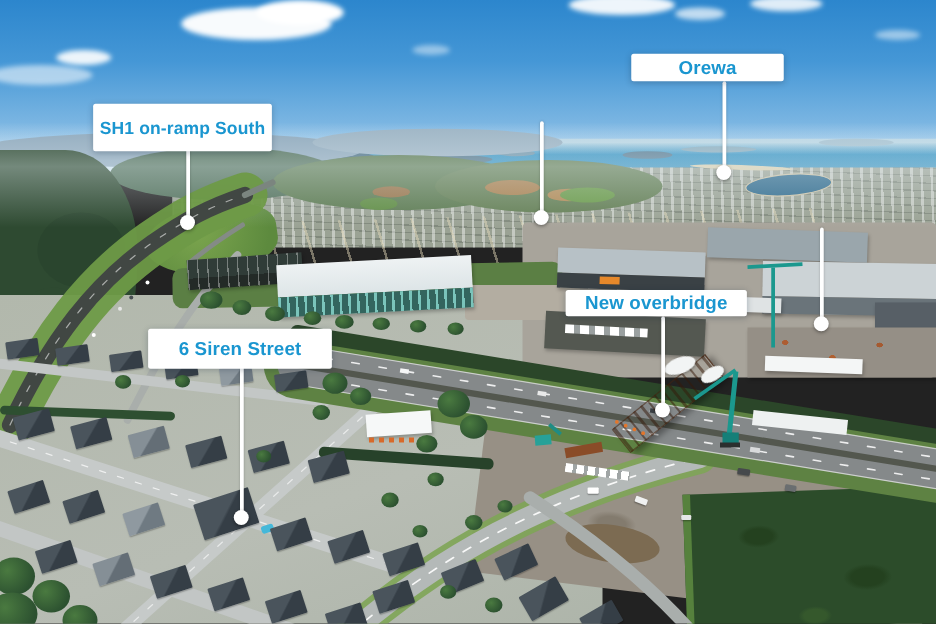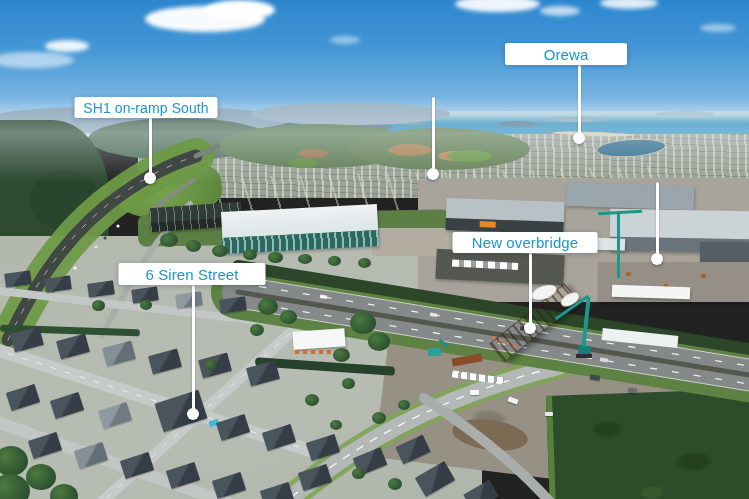--- a/index.html
+++ b/index.html
@@ -49,21 +49,21 @@
   
   .bridge{left:497px;top:341px;width:94px;height:22px;transform-origin:0 50%;transform:rotate(-39deg);
     background:linear-gradient(90deg,#8a93a0 0 36%,var(--bridge-rust,#8a4c28) 36%);
     background-image:repeating-linear-gradient(90deg,rgba(52,24,8,.5) 0 2px,rgba(0,0,0,0) 2px 7px);
     border:1px solid rgba(70,35,15,.55);box-shadow:3px 4px 5px rgba(0,0,0,.35);}
   .teal{background:var(--crane-teal,#1b988e);}
   .wrap{position:absolute;background:#f2f4f4;border-radius:50%;filter:blur(.5px);box-shadow:0 1px 2px rgba(0,0,0,.3);}
   .veh{position:absolute;border-radius:1px;box-shadow:0 1px 1px rgba(0,0,0,.3);}
   
   .lbl{position:absolute;transform:translateX(-50%);background:var(--label-bg,#fff);color:var(--label-text,#1a96d0);
-    font-weight:400;font-size:15px;display:flex;align-items:center;justify-content:center;border-radius:2px;
+    font-weight:700;font-size:15px;display:flex;align-items:center;justify-content:center;border-radius:2px;
     box-shadow:0 1px 5px rgba(20,40,60,.28);letter-spacing:.1px;z-index:31;white-space:nowrap;}
   .lead{position:absolute;width:3px;background:var(--leader,#fff);z-index:30;border-radius:2px;box-shadow:0 0 2px rgba(0,0,0,.25);}
   .dot{position:absolute;width:12px;height:12px;border-radius:50%;background:var(--leader,#fff);z-index:30;box-shadow:0 1px 3px rgba(0,0,0,.4);}
   svg.roads{position:absolute;left:0;top:0;z-index:6;pointer-events:none;}
   .z2{z-index:2}.z3{z-index:3}.z4{z-index:4}.z5{z-index:5}.z7{z-index:7}.z8{z-index:8}.z9{z-index:9}
 </style>
 </head>
 <body>
 
 <div class="stage">
@@ -277,33 +277,33 @@
   <div class="t z8" style="left:305px;top:394px;width:14px;height:12px"></div>
   <div class="t z8" style="left:342px;top:378px;width:13px;height:11px"></div>
   <div class="t z8" style="left:372px;top:412px;width:14px;height:12px"></div>
   <div class="t z8" style="left:398px;top:400px;width:12px;height:10px"></div>
   <div class="t z8" style="left:330px;top:420px;width:12px;height:10px"></div>
   <div class="t z8" style="left:352px;top:468px;width:13px;height:11px"></div>
   <div class="t z8" style="left:388px;top:478px;width:14px;height:12px"></div>
 
   <div class="lead" style="left:148.5px;top:104px;height:74px"></div>
   <div class="dot" style="left:144px;top:172px"></div>
-  <div class="lbl" style="left:146px;top:97px;width:143px;height:21px;font-size:14px">SH1 on-ramp South</div>
+  <div class="lbl" style="left:146px;top:83px;width:143px;height:38px;font-size:14px">SH1 on-ramp South</div>
 
   <div class="lead" style="left:431.5px;top:97px;height:77px"></div>
   <div class="dot" style="left:427px;top:168px"></div>
 
   <div class="lead" style="left:577.5px;top:65px;height:73px"></div>
   <div class="dot" style="left:573px;top:132px"></div>
   <div class="lbl" style="left:566px;top:43px;width:122px;height:22px">Orewa</div>
 
   <div class="lead" style="left:655.5px;top:182px;height:77px"></div>
   <div class="dot" style="left:651px;top:253px"></div>
 
   <div class="lead" style="left:528.5px;top:253px;height:75px"></div>
   <div class="dot" style="left:524px;top:322px"></div>
   <div class="lbl" style="left:525px;top:232px;width:145px;height:21px">New overbridge</div>
 
   <div class="lead" style="left:191.5px;top:285px;height:129px"></div>
   <div class="dot" style="left:187px;top:408px"></div>
-  <div class="lbl" style="left:192px;top:263px;width:147px;height:22px">6 Siren Street</div>
+  <div class="lbl" style="left:192px;top:263px;width:147px;height:32px">6 Siren Street</div>
 
 </div>
 
 </body></html>

